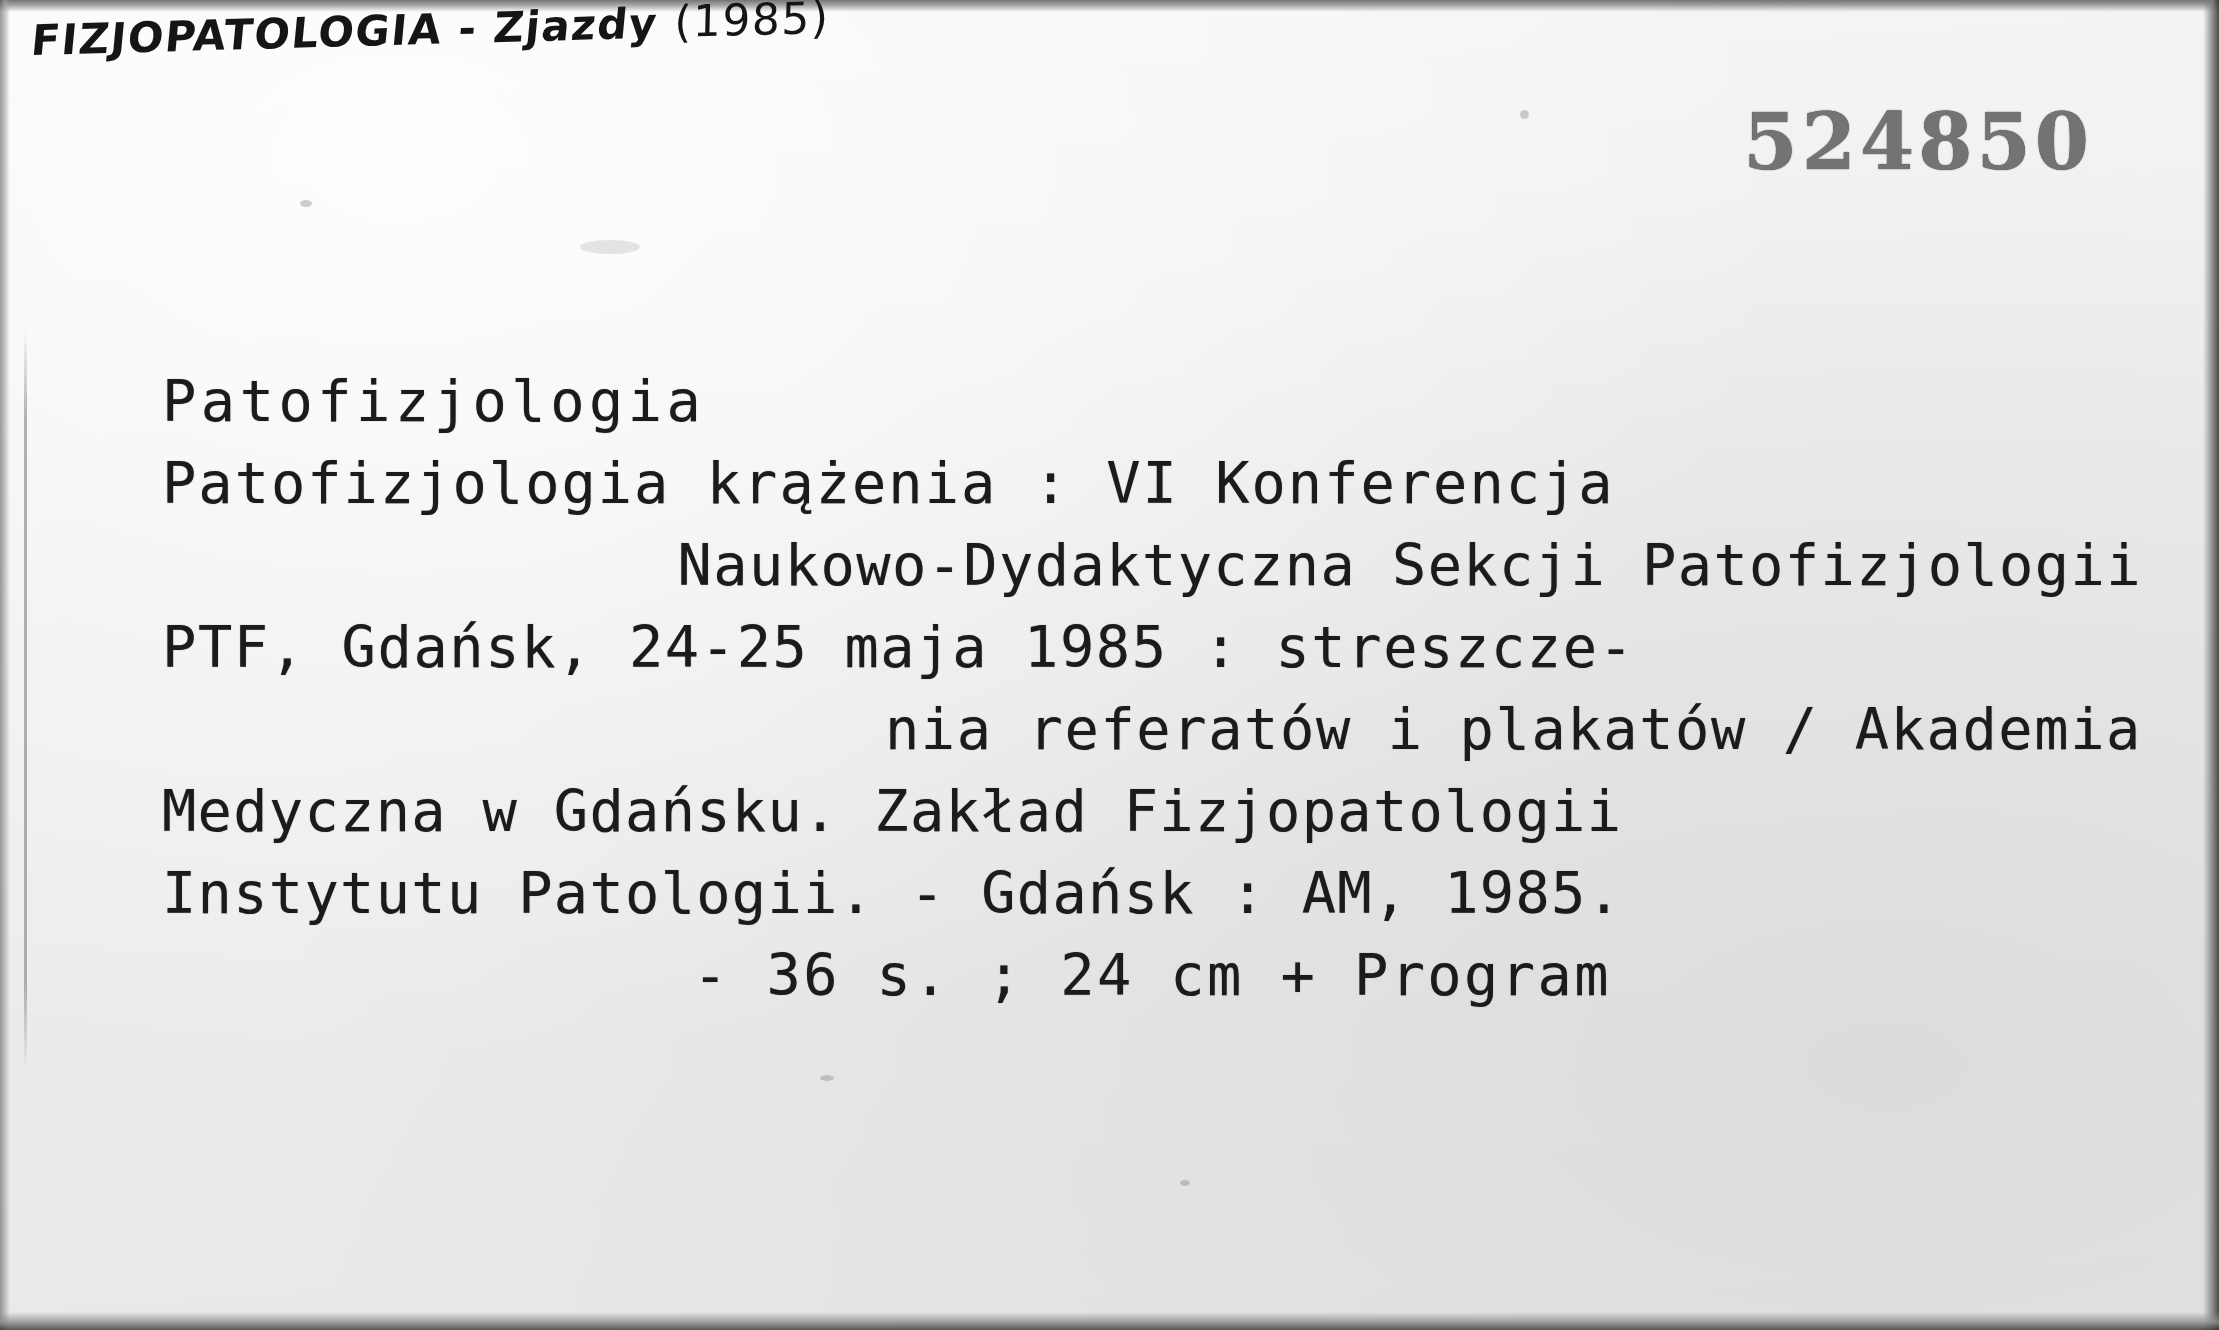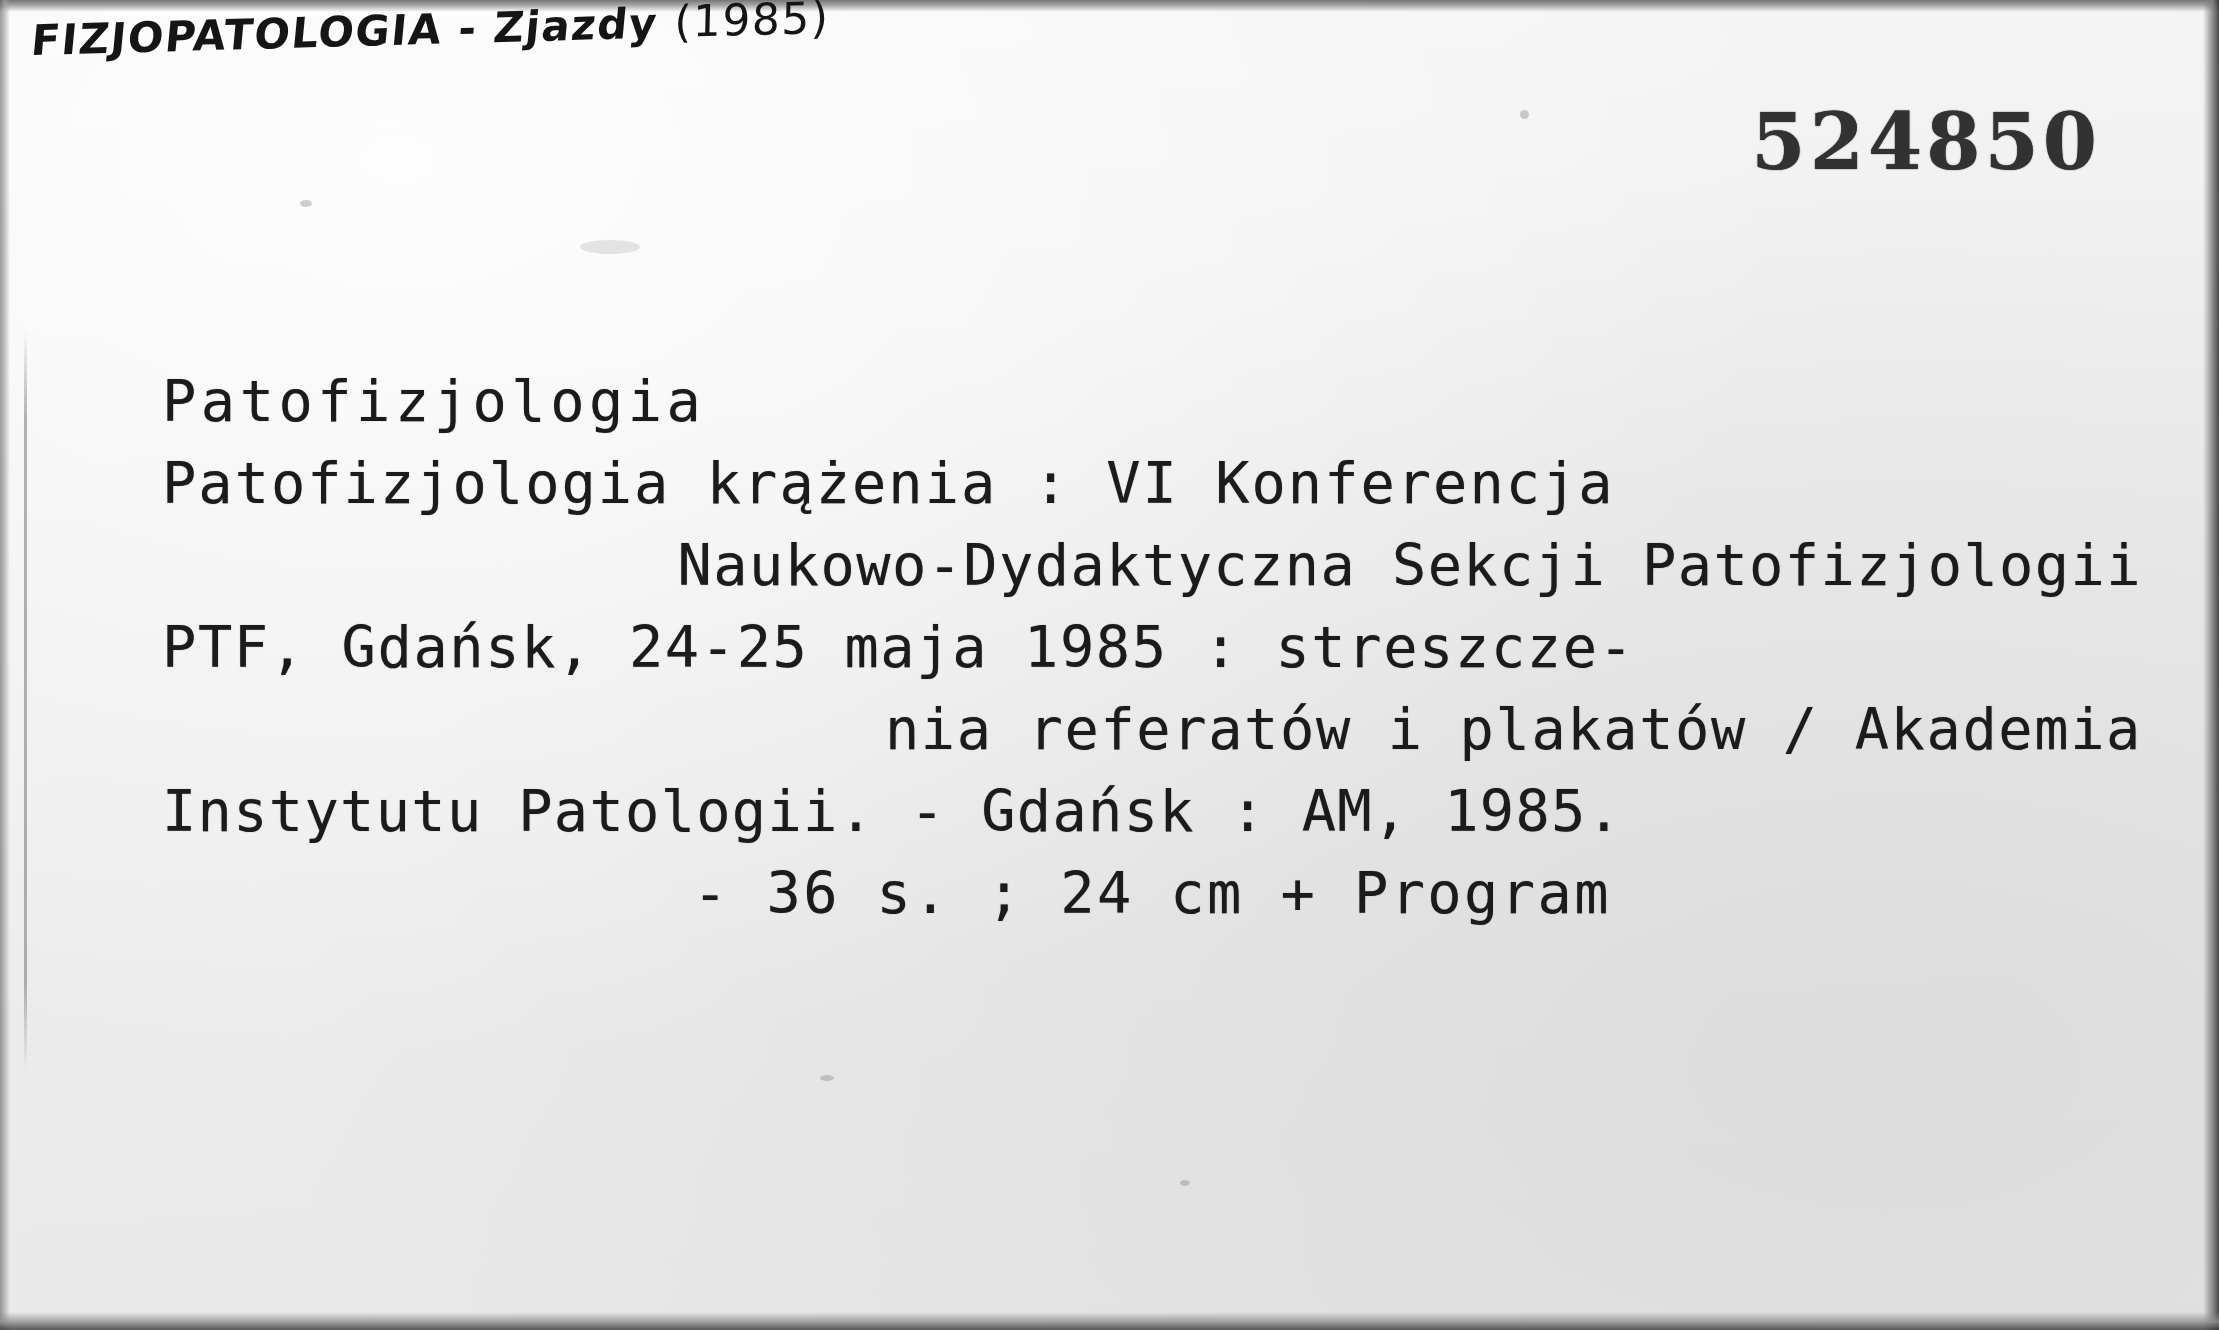--- a/index.html
+++ b/index.html
@@ -84,27 +84,27 @@
   }
   .paren {
     display: inline-block;
     transform: scaleY(1.5);
     font-weight: 400;
   }
 
   
   .accession {
     position: absolute;
-    right: 118px;
+    right: 126px;
     top: 96px;
     font-family: "DejaVu Serif", serif;
     font-weight: 700;
     font-size: 78px;
     letter-spacing: 4px;
-    color: #7f1d1d;
+    color: #737373;
     text-shadow: 0 0 1.2px rgba(0,0,0,0.9);
   }
 
   
   .typed {
     position: absolute;
     left: 162px;
     top: 360px;
     width: 1980px;
     color: #1b1b18;
@@ -156,16 +156,17 @@
   </div>
 
   <div class="accession">524850</div>
 
   <div class="typed">
     <div class="line l1">Patofizjologia</div>
     <div class="line l2">Patofizjologia krążenia : VI Konferencja</div>
     <div class="line l3">Naukowo-Dydaktyczna Sekcji Patofizjologii</div>
     <div class="line l4">PTF, Gdańsk, 24-25 maja 1985 : streszcze-</div>
     <div class="line l5">nia referatów i plakatów / Akademia</div>
+    <div class="line l6">Medyczna w Gdańsku. Zakład Fizjopatologii</div>
     <div class="line l7">Instytutu Patologii. - Gdańsk : AM, 1985.</div>
     <div class="line l8">- 36 s. ; 24 cm + Program</div>
   </div>
 </div>
 
 </body></html>

